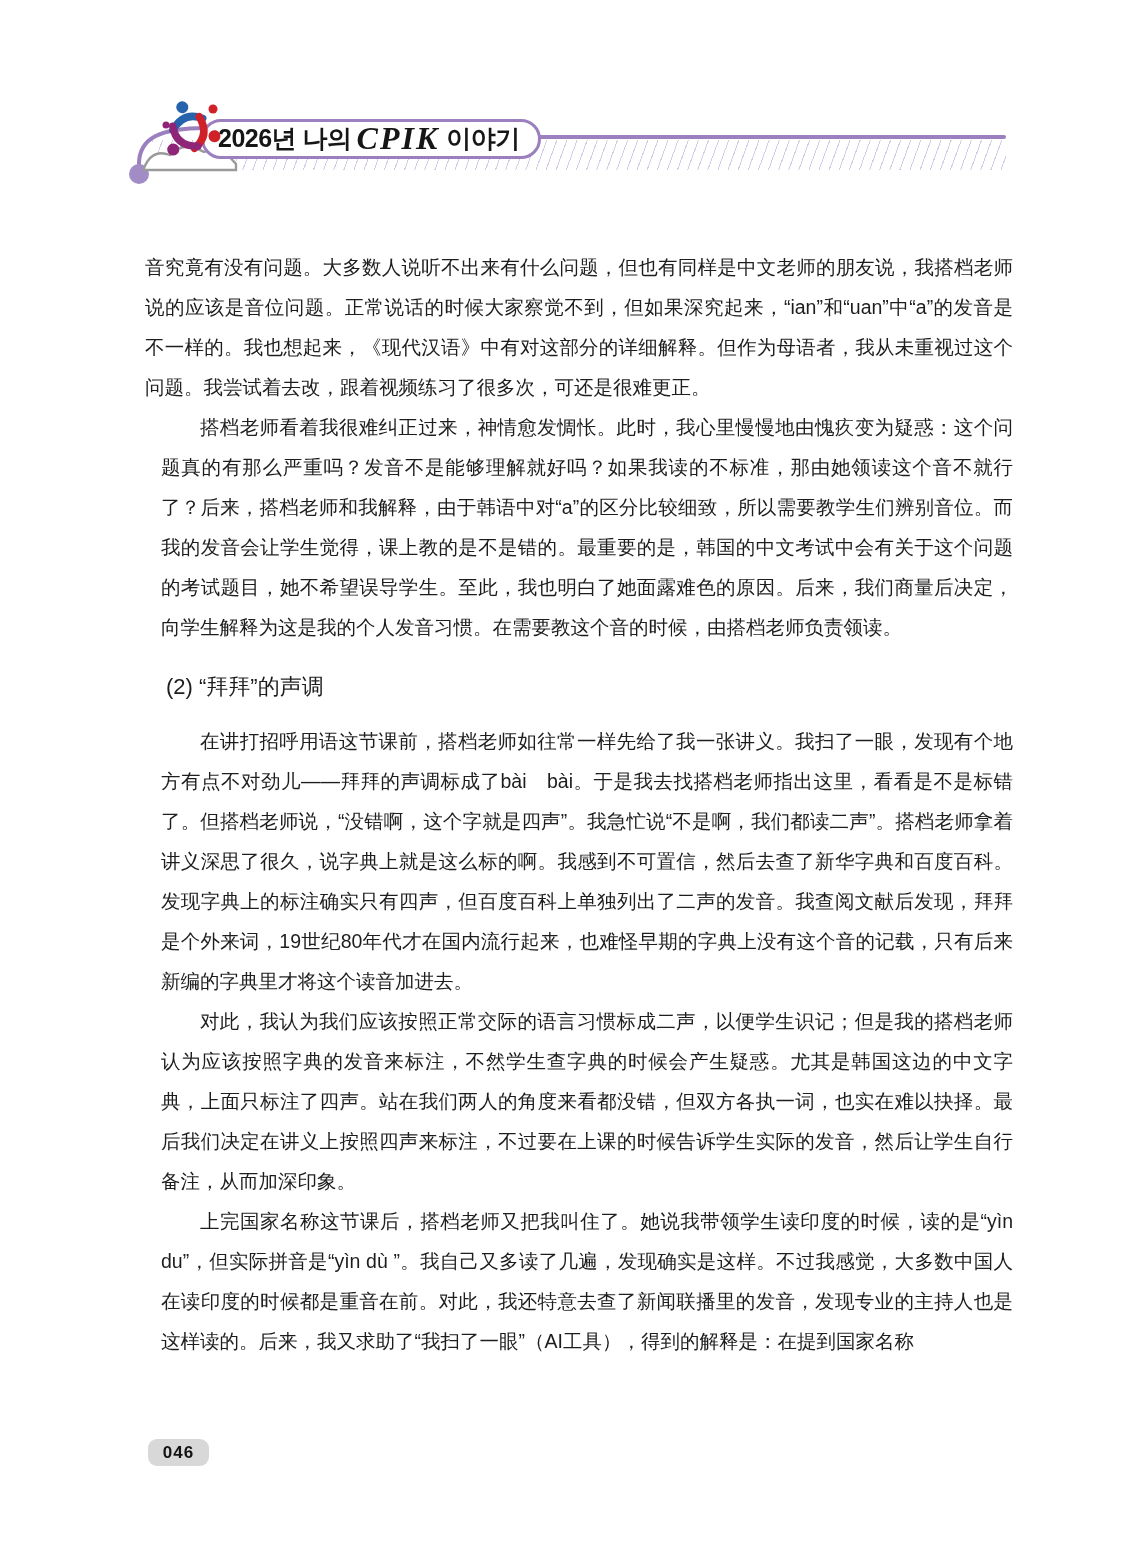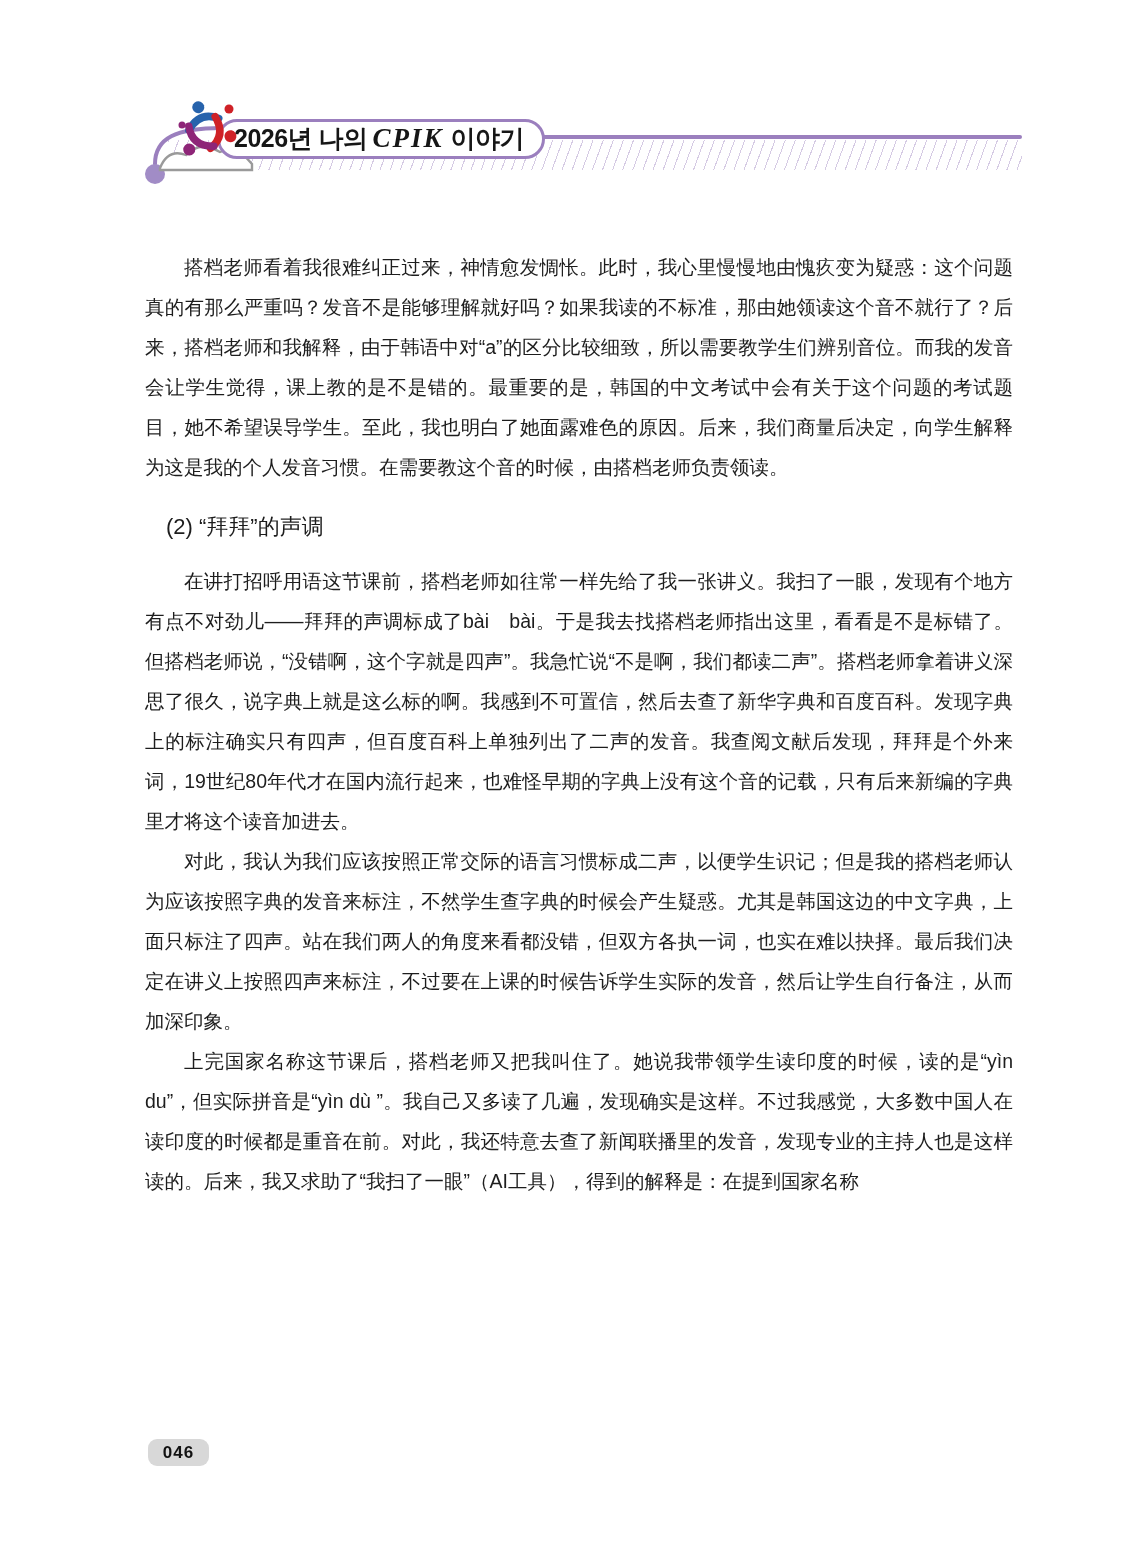--- a/index.html
+++ b/index.html
@@ -2,54 +2,54 @@
 <html><head>
 <meta charset="utf-8">
 <style>
   html,body{margin:0;padding:0;}
   body{
     width:1146px;height:1555px;position:relative;background:#ffffff;
     font-family:"Liberation Sans","DejaVu Sans",sans-serif;
     overflow:hidden;
   }
   
-  .header{position:absolute;left:16px;top:0;width:1006px;height:210px;}
+  .header{position:absolute;left:0;top:0;width:1006px;height:210px;}
   .hatch-band{
     position:absolute;left:152px;right:0;top:140px;height:30px;z-index:0;
     background:repeating-linear-gradient(110deg,
       rgba(151,124,187,0.40) 0px, rgba(151,124,187,0.40) 1px,
       transparent 1px, transparent 9.5px);
   }
   .header-line{
     position:absolute;left:240px;right:0;top:135px;height:4px;
     background:#9b7fbe;z-index:1;border-radius:2px;
   }
   .title-capsule{
     position:absolute;left:201px;top:119px;height:32px;z-index:3;
     background:#ffffff;border:3px solid #9b7fbe;border-radius:20px;
     display:inline-flex;align-items:center;padding:0 18px 2px 14px;white-space:nowrap;
   }
   .title-capsule .t{
     font-size:25px;font-weight:800;color:#161616;letter-spacing:-0.5px;
   }
   .title-capsule .brand{
     font-family:"Liberation Serif","DejaVu Serif",serif;
-    font-style:italic;font-weight:700;font-size:27px;color:#161616;
+    font-style:italic;font-weight:700;font-size:32px;color:#161616;
     margin:0 7px 0 5px;letter-spacing:2px;
   }
   .curve-svg{position:absolute;left:126px;top:122px;z-index:2;}
   .cloud-svg{position:absolute;left:142px;top:142px;z-index:2;}
   .logo-svg{position:absolute;left:156px;top:97px;width:68px;height:68px;z-index:4;}
   
   .article{
     position:absolute;left:145px;top:247px;width:868px;
     color:#1d1d1d;font-size:19.5px;line-height:40px;text-align:justify;
   }
   .article p.para{margin:0;}
-  .article p.indent{text-indent:2em;}
+  .article p.indent{text-indent:2em;margin-left:16px;}
   .article h3.heading{
     margin:20px 0 14px;padding-left:21px;
     font-size:22px;font-weight:400;color:#1d1d1d;text-align:left;
   }
   
   .page-pill{
     position:absolute;left:148px;top:1439px;width:61px;height:27px;
     background:#d8d8d8;border-radius:9px;
     display:flex;align-items:center;justify-content:center;
     font-size:17px;font-weight:700;color:#121212;letter-spacing:1px;
@@ -92,20 +92,21 @@
   </svg>
 
   <div class="title-capsule">
     <span class="t">2026년 나의</span>
     <span class="brand">CPIK</span>
     <span class="t">이야기</span>
   </div>
 </div>
 
 <div class="article">
+    <p class="para">音究竟有没有问题。大多数人说听不出来有什么问题，但也有同样是中文老师的朋友说，我搭档老师说的应该是音位问题。正常说话的时候大家察觉不到，但如果深究起来，“ian”和“uan”中“a”的发音是不一样的。我也想起来，《现代汉语》中有对这部分的详细解释。但作为母语者，我从未重视过这个问题。我尝试着去改，跟着视频练习了很多次，可还是很难更正。</p>
     <p class="para indent">搭档老师看着我很难纠正过来，神情愈发惆怅。此时，我心里慢慢地由愧疚变为疑惑：这个问题真的有那么严重吗？发音不是能够理解就好吗？如果我读的不标准，那由她领读这个音不就行了？后来，搭档老师和我解释，由于韩语中对“a”的区分比较细致，所以需要教学生们辨别音位。而我的发音会让学生觉得，课上教的是不是错的。最重要的是，韩国的中文考试中会有关于这个问题的考试题目，她不希望误导学生。至此，我也明白了她面露难色的原因。后来，我们商量后决定，向学生解释为这是我的个人发音习惯。在需要教这个音的时候，由搭档老师负责领读。</p>
     <h3 class="heading">(2) “拜拜”的声调</h3>
     <p class="para indent">在讲打招呼用语这节课前，搭档老师如往常一样先给了我一张讲义。我扫了一眼，发现有个地方有点不对劲儿——拜拜的声调标成了bài　bài。于是我去找搭档老师指出这里，看看是不是标错了。但搭档老师说，“没错啊，这个字就是四声”。我急忙说“不是啊，我们都读二声”。搭档老师拿着讲义深思了很久，说字典上就是这么标的啊。我感到不可置信，然后去查了新华字典和百度百科。发现字典上的标注确实只有四声，但百度百科上单独列出了二声的发音。我查阅文献后发现，拜拜是个外来词，19世纪80年代才在国内流行起来，也难怪早期的字典上没有这个音的记载，只有后来新编的字典里才将这个读音加进去。</p>
     <p class="para indent">对此，我认为我们应该按照正常交际的语言习惯标成二声，以便学生识记；但是我的搭档老师认为应该按照字典的发音来标注，不然学生查字典的时候会产生疑惑。尤其是韩国这边的中文字典，上面只标注了四声。站在我们两人的角度来看都没错，但双方各执一词，也实在难以抉择。最后我们决定在讲义上按照四声来标注，不过要在上课的时候告诉学生实际的发音，然后让学生自行备注，从而加深印象。</p>
     <p class="para indent">上完国家名称这节课后，搭档老师又把我叫住了。她说我带领学生读印度的时候，读的是“yìn du”，但实际拼音是“yìn dù ”。我自己又多读了几遍，发现确实是这样。不过我感觉，大多数中国人在读印度的时候都是重音在前。对此，我还特意去查了新闻联播里的发音，发现专业的主持人也是这样读的。后来，我又求助了“我扫了一眼”（AI工具），得到的解释是：在提到国家名称</p>
   </div>
 
 <div class="page-pill">
   <span>046</span>
 </div>

